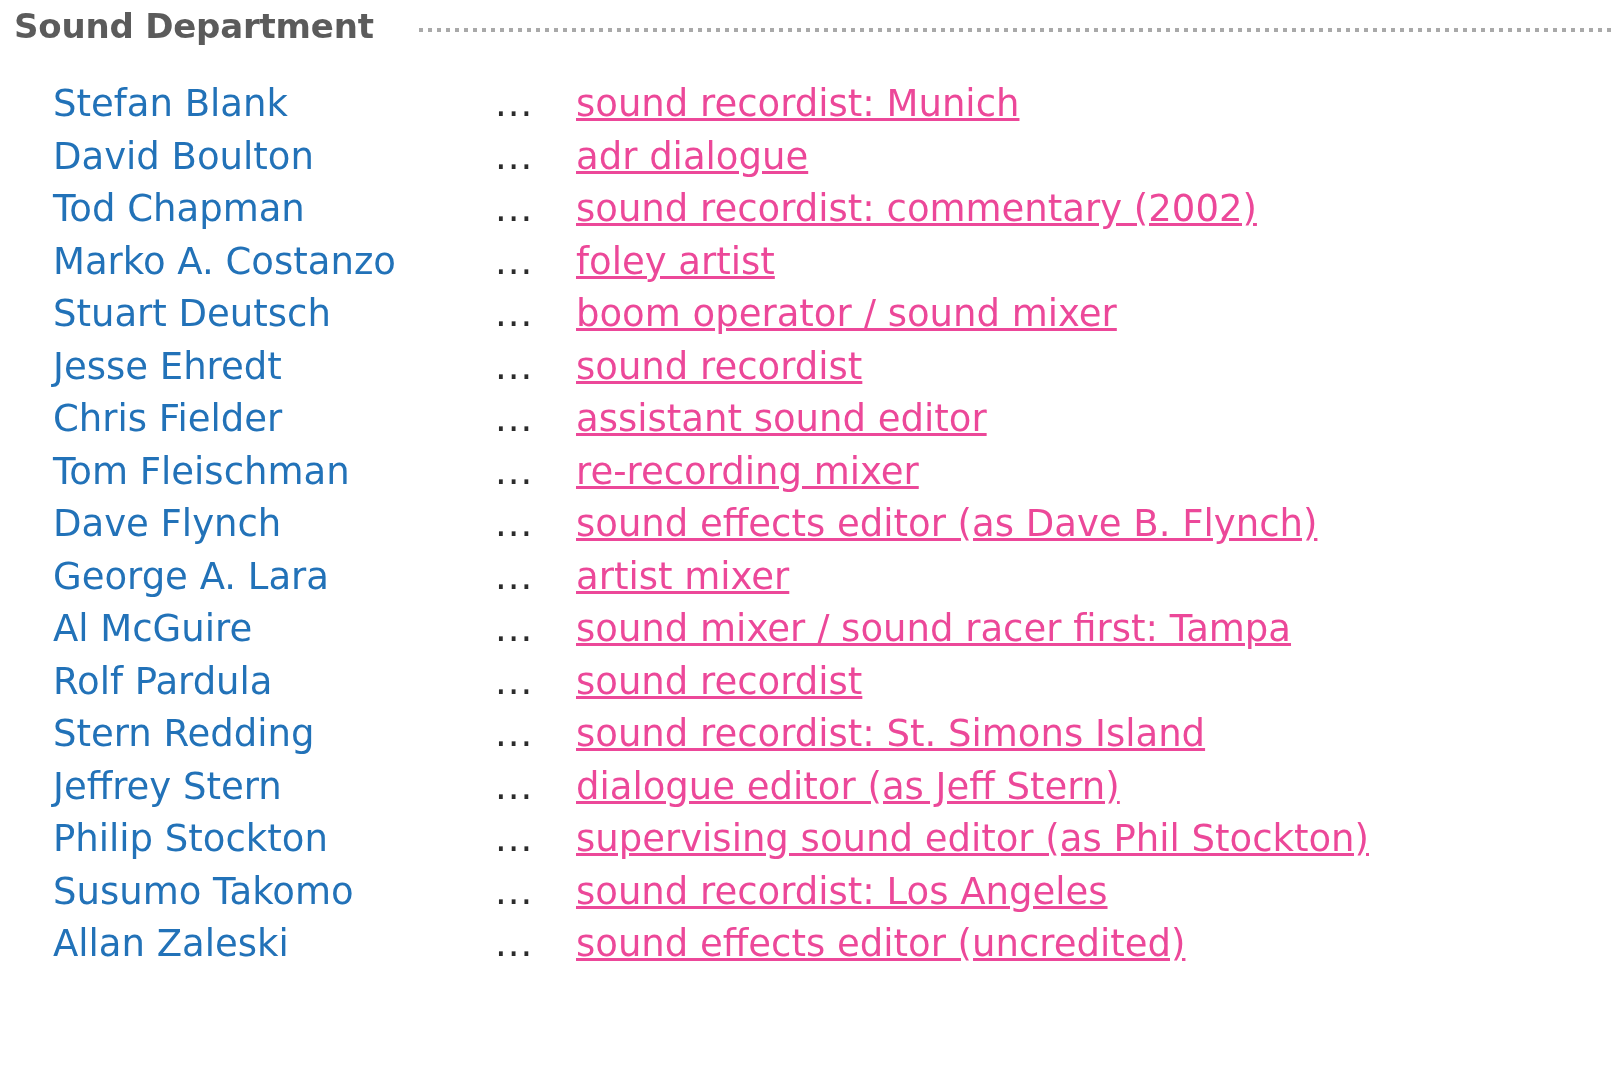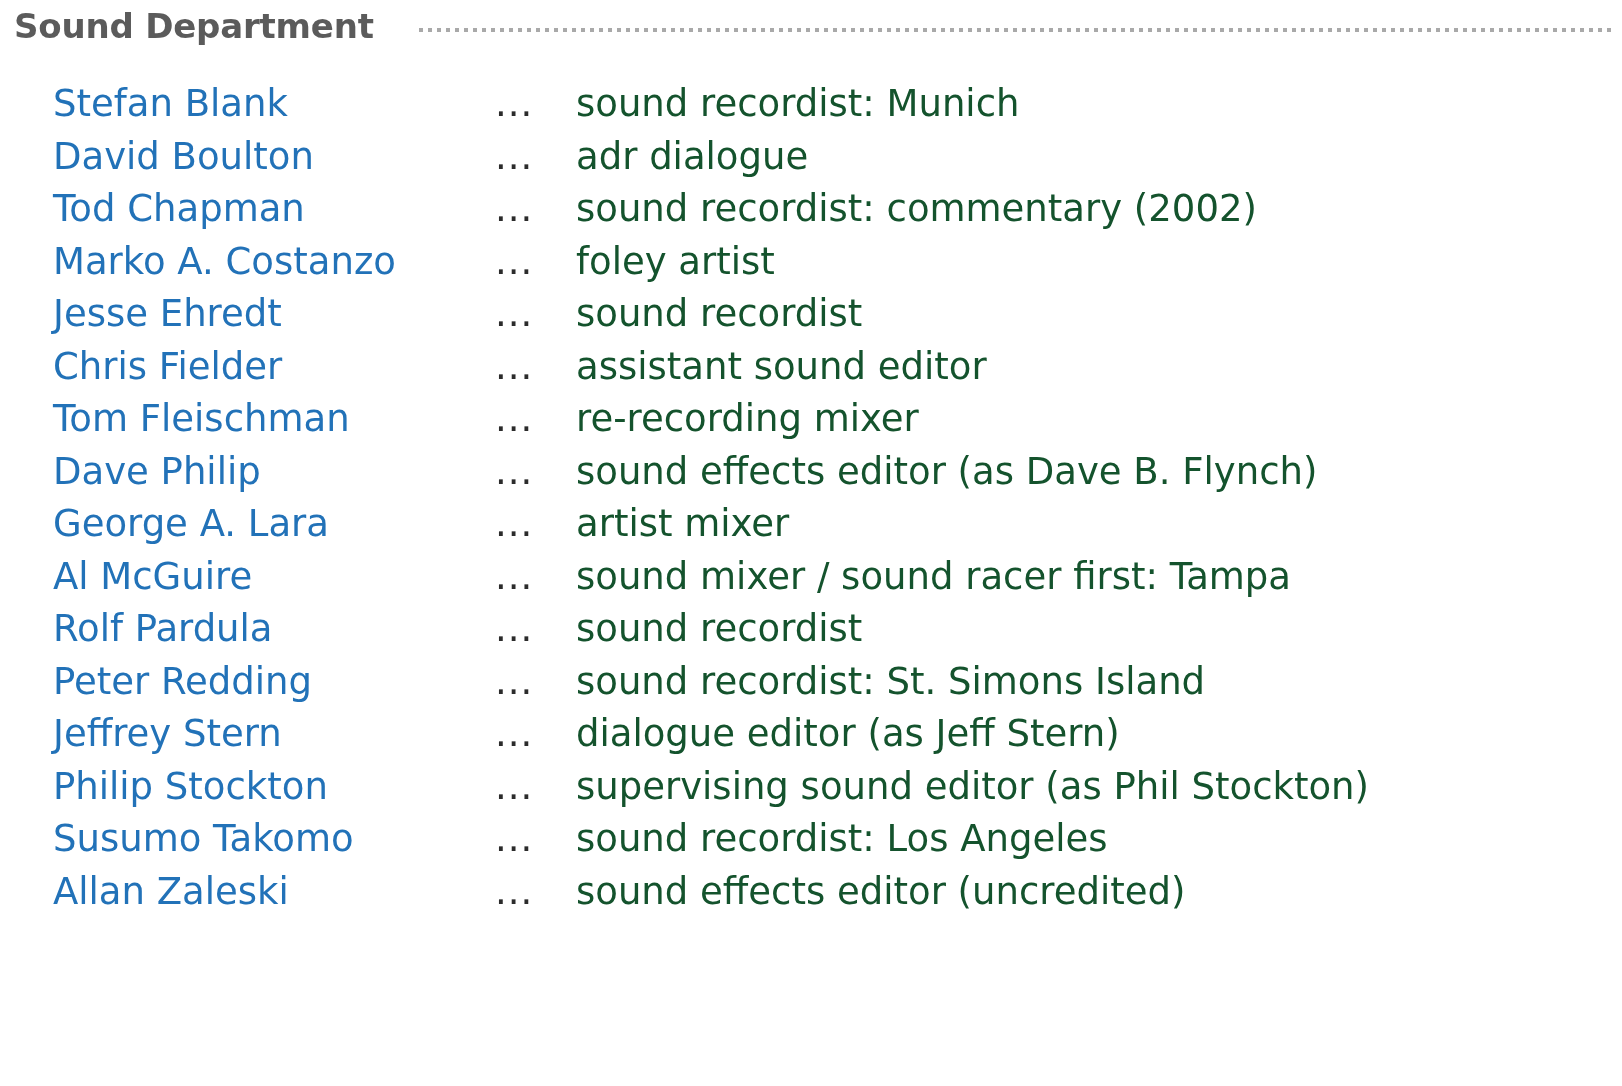--- a/index.html
+++ b/index.html
@@ -87,21 +87,22 @@
   }
 
   .cell-dots {
     width: 81px;
     color: #2b2b2b;
     font-size: 37px;
     letter-spacing: 1px;
   }
 
   .cell-role {
-    color: #14532d;
+    color: #ec4899;
+    text-decoration: underline;
   }
 </style>
 </head>
 <body>
 
 <div class="page">
 
   <div class="section-header">
     <span class="section-title">Sound Department</span>
     <span class="header-rule"></span>
@@ -123,56 +124,61 @@
           <td class="cell-name"><a class="name-link">Tod Chapman</a></td>
           <td class="cell-dots">...</td>
           <td class="cell-role">sound recordist: commentary (2002)</td>
         </tr>
         <tr class="credit-row">
           <td class="cell-name"><a class="name-link">Marko A. Costanzo</a></td>
           <td class="cell-dots">...</td>
           <td class="cell-role">foley artist</td>
         </tr>
         <tr class="credit-row">
+          <td class="cell-name"><a class="name-link">Stuart Deutsch</a></td>
+          <td class="cell-dots">...</td>
+          <td class="cell-role">boom operator / sound mixer</td>
+        </tr>
+        <tr class="credit-row">
           <td class="cell-name"><a class="name-link">Jesse Ehredt</a></td>
           <td class="cell-dots">...</td>
           <td class="cell-role">sound recordist</td>
         </tr>
         <tr class="credit-row">
           <td class="cell-name"><a class="name-link">Chris Fielder</a></td>
           <td class="cell-dots">...</td>
           <td class="cell-role">assistant sound editor</td>
         </tr>
         <tr class="credit-row">
           <td class="cell-name"><a class="name-link">Tom Fleischman</a></td>
           <td class="cell-dots">...</td>
           <td class="cell-role">re-recording mixer</td>
         </tr>
         <tr class="credit-row">
-          <td class="cell-name"><a class="name-link">Dave Philip</a></td>
+          <td class="cell-name"><a class="name-link">Dave Flynch</a></td>
           <td class="cell-dots">...</td>
           <td class="cell-role">sound effects editor (as Dave B. Flynch)</td>
         </tr>
         <tr class="credit-row">
           <td class="cell-name"><a class="name-link">George A. Lara</a></td>
           <td class="cell-dots">...</td>
           <td class="cell-role">artist mixer</td>
         </tr>
         <tr class="credit-row">
           <td class="cell-name"><a class="name-link">Al McGuire</a></td>
           <td class="cell-dots">...</td>
           <td class="cell-role">sound mixer / sound racer first: Tampa</td>
         </tr>
         <tr class="credit-row">
           <td class="cell-name"><a class="name-link">Rolf Pardula</a></td>
           <td class="cell-dots">...</td>
           <td class="cell-role">sound recordist</td>
         </tr>
         <tr class="credit-row">
-          <td class="cell-name"><a class="name-link">Peter Redding</a></td>
+          <td class="cell-name"><a class="name-link">Stern Redding</a></td>
           <td class="cell-dots">...</td>
           <td class="cell-role">sound recordist: St. Simons Island</td>
         </tr>
         <tr class="credit-row">
           <td class="cell-name"><a class="name-link">Jeffrey Stern</a></td>
           <td class="cell-dots">...</td>
           <td class="cell-role">dialogue editor (as Jeff Stern)</td>
         </tr>
         <tr class="credit-row">
           <td class="cell-name"><a class="name-link">Philip Stockton</a></td>

